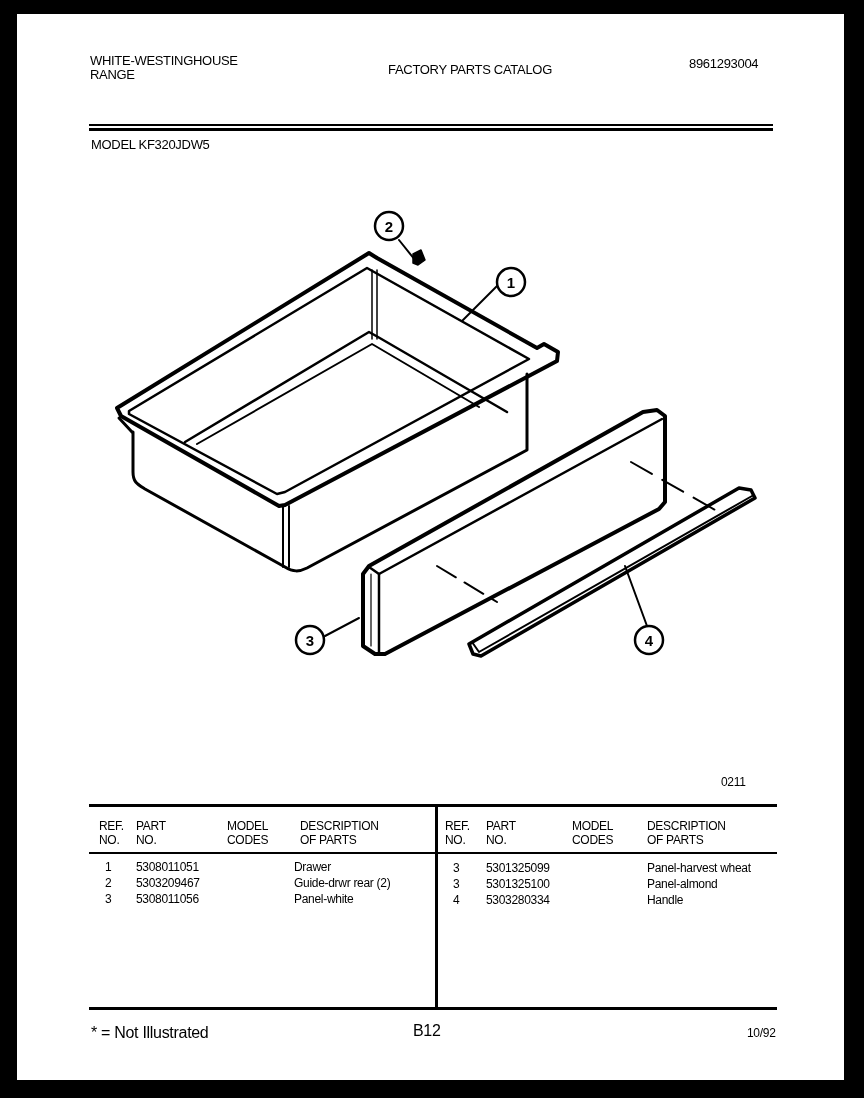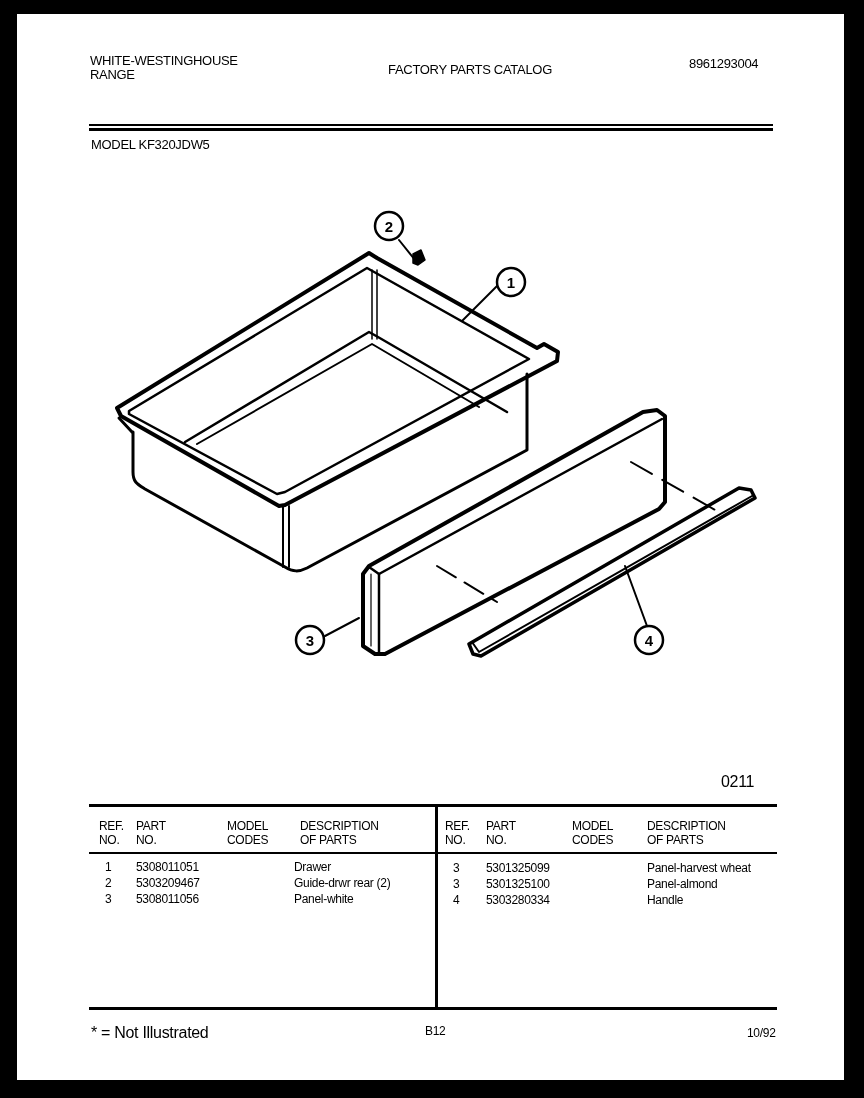--- a/index.html
+++ b/index.html
@@ -7,29 +7,29 @@
          font-family:"Liberation Sans", sans-serif; color:#000; }
   .page { position:absolute; left:17px; top:14px; width:827px; height:1066px; background:#fff; }
   .t { position:absolute; font-weight:normal; font-size:13px; line-height:14px; letter-spacing:-0.3px; white-space:nowrap; }
   .hdr-left { left:73px; top:40px; }
   .hdr-center { left:338px; top:49px;margin-left:33px; }
   .hdr-right { left:672px; top:43px; }
   .rule1 { position:absolute; left:72px; top:110px; width:684px; height:2px; background:#000; }
   .rule2 { position:absolute; left:72px; top:114px; width:684px; height:3px; background:#000; }
   .model { left:74px; top:124px; }
   .diagram { position:absolute; left:0; top:0; }
-  .code { left:704px; top:761px; font-size:16px; }
+  .code { left:704px; top:761px; font-size:12px; }
   .tbl-top { position:absolute; left:72px; top:790px; width:688px; height:3px; background:#000; }
   .tbl-mid { position:absolute; left:72px; top:838px; width:688px; height:2px; background:#000; }
   .tbl-bot { position:absolute; left:72px; top:993px; width:688px; height:3px; background:#000; }
   .tbl-div { position:absolute; left:418px; top:790px; width:3px; height:205px; background:#000; }
   .th { font-size:12px; line-height:14px; }
   .td { font-size:12px; line-height:16px; }
   .foot-left { left:74px; top:1012px; font-size:16px; }
-  .foot-center { left:408px; top:1010px; font-size:12px; }
+  .foot-center { left:396px; top:1010px; font-size:16px; }
   .foot-right { left:722px; top:1012px; font-size:12px;margin-left:8px; }
   .rows div { height:16px; }
 </style>
 </head>
 <body>
 
 <div class="page">
 
   <div class="t hdr-left">
     <div>WHITE-WESTINGHOUSE</div>

